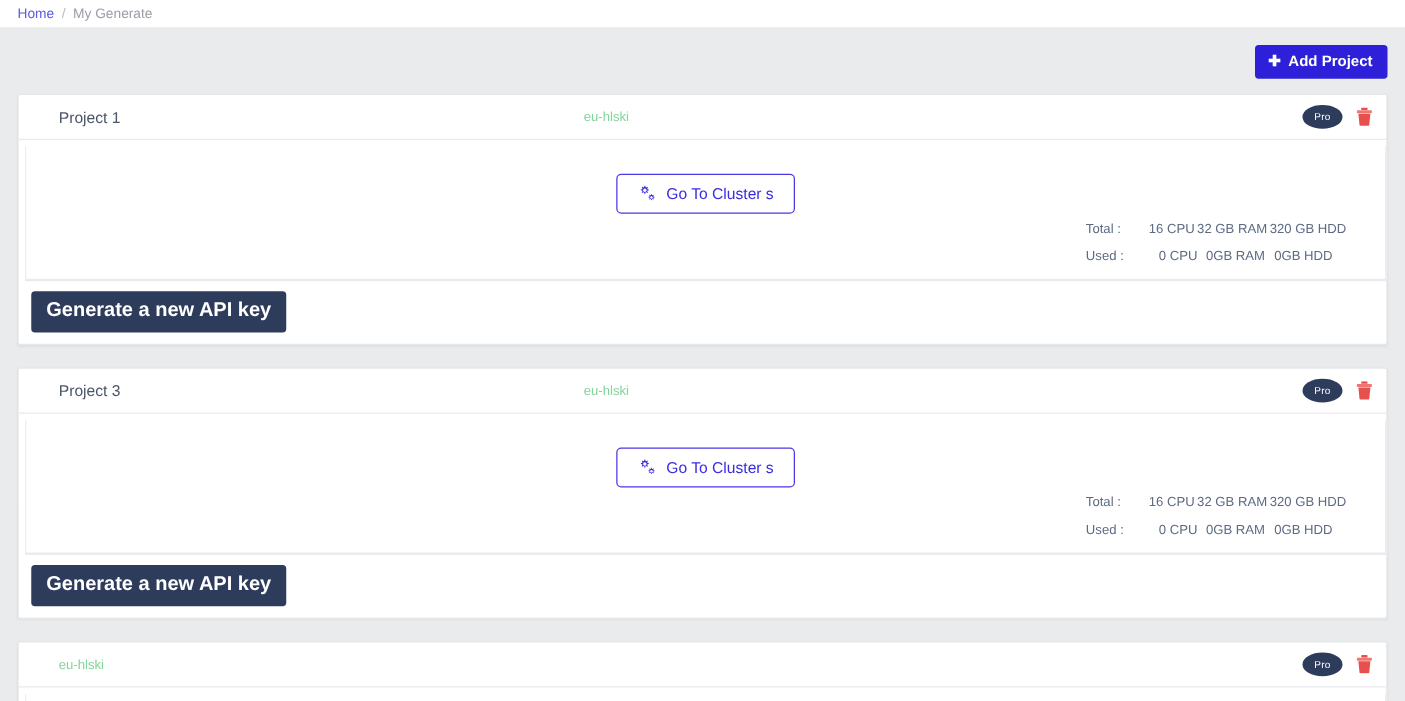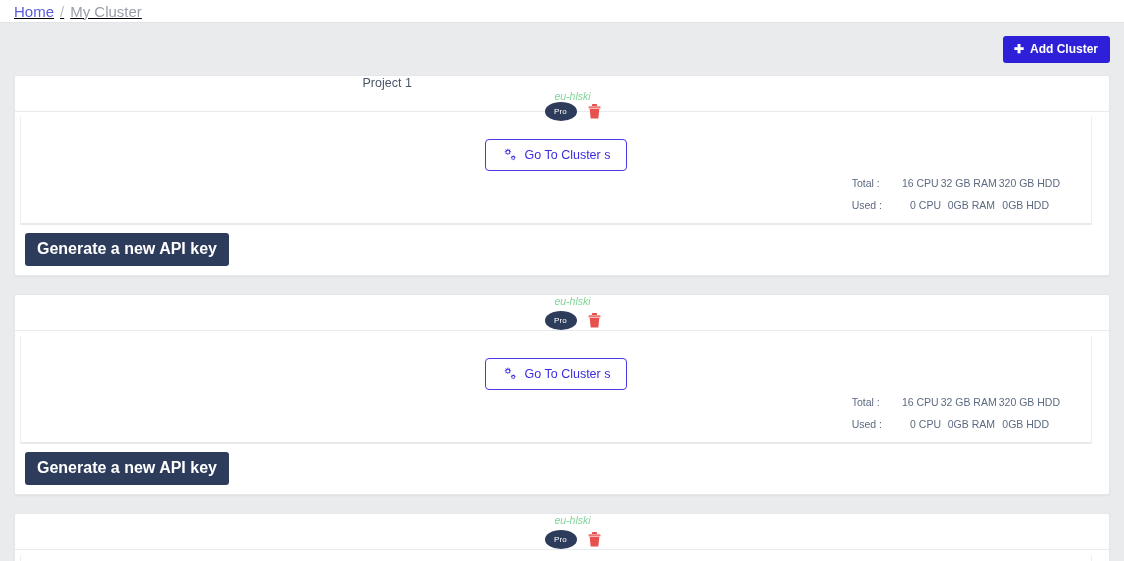--- a/index.html
+++ b/index.html
@@ -14,21 +14,21 @@
 
   
   .breadcrumb-bar {
     height: 23px;
     background: #ffffff;
     border-bottom: 1px solid #e3e4e8;
     display: flex;
     align-items: center;
     padding: 0 14px;
   }
-  .breadcrumb { font-size: 15px; display: flex; align-items: flex-start; gap: 6px; text-decoration: underline; }
+  .breadcrumb { font-size: 11px; display: flex; align-items: flex-start; gap: 6px; }
   .breadcrumb .bc-link { color: #5b5be0; text-decoration: none; }
   .breadcrumb .bc-sep { color: #b9bcc4; }
   .breadcrumb .bc-current { color: #9a9ea8; }
 
   
   .page { padding: 0 14px; }
 
   .toolbar {
     height: 52px;
     display: flex;
@@ -65,33 +65,31 @@
     box-shadow: 0 1px 2px rgba(0,0,0,0.05);
     margin-bottom: 18px;
   }
   .card-header {
     height: 36px;
     display: flex;
     align-items: center;
     padding: 0 11px 0 32px;
     border-bottom: 1px solid #e9eaee;
     position: relative;
-    flex-direction: column;
   }
   .project-name {
     font-size: 12.5px;
     color: #4a5568;
     flex: 0 0 auto;
     width: 420px;
   }
   .region {
     font-size: 10.5px;
     color: #82d49a;
     flex: 1 1 auto;
-    font-style: italic;
   }
   .header-actions {
     display: flex;
     align-items: center;
     gap: 11px;
     flex: 0 0 auto;
   }
   .pro-badge {
     width: 32px; height: 19px;
     border-radius: 50%;
@@ -101,21 +99,21 @@
     display: flex;
     align-items: center;
     justify-content: center;
     letter-spacing: .2px;
     cursor: pointer;
   }
   .trash-icon { cursor: pointer; display: block; line-height: 0; }
 
   
   .card-body {
-    margin: 5px 17px 0 5px;
+    margin: 5px 0 0 5px;
     border: 1px solid #e9eaee;
     border-left: none;
     border-right: none;
     border-top: none;
     position: relative;
     height: 108px;
     padding-top: 22px;
   }
   .card-body-inner {
     border: 1px solid #eceef1;
@@ -180,30 +178,30 @@
     line-height: 1;
   }
 </style>
 </head>
 <body>
 
 <div class="breadcrumb-bar">
   <div class="breadcrumb">
     <a class="bc-link" href="#">Home</a>
     <span class="bc-sep">/</span>
-    <span class="bc-current">My Cluster</span>
+    <span class="bc-current">My Generate</span>
   </div>
 </div>
 
 <div class="page">
 
   <div class="toolbar">
     <button class="btn-add">
       <span class="plus">✚</span>
-      <span>Add Cluster</span>
+      <span>Add Project</span>
     </button>
   </div>
 
   <div id="cards-container">
   <div class="card">
 
     <div class="card-header">
       <div class="project-name">Project 1</div>
       <div class="region">eu-hlski</div>
       <div class="header-actions">
@@ -255,20 +253,21 @@
 
     <div class="card-footer">
       <button class="btn-apikey">Generate a new API key</button>
     </div>
 
   </div>
 
   <div class="card">
 
     <div class="card-header">
+      <div class="project-name">Project 3</div>
       <div class="region">eu-hlski</div>
       <div class="header-actions">
         <div class="pro-badge">Pro</div>
         <span class="trash-icon">
           <svg width="13" height="15" viewBox="0 0 13 15" aria-hidden="true">
             <rect x="4" y="0" width="5" height="2" rx="0.5" fill="#e8504e"></rect>
             <rect x="0.5" y="2.2" width="12" height="2.3" rx="0.6" fill="#f07672"></rect>
             <path d="M1.7 5.0 h9.6 l-0.9 9.0 a0.6 0.6 0 0 1 -0.6 0.55 H3.2 a0.6 0.6 0 0 1 -0.6 -0.55 Z" fill="#e8504e"></path>
           </svg>
         </span>

